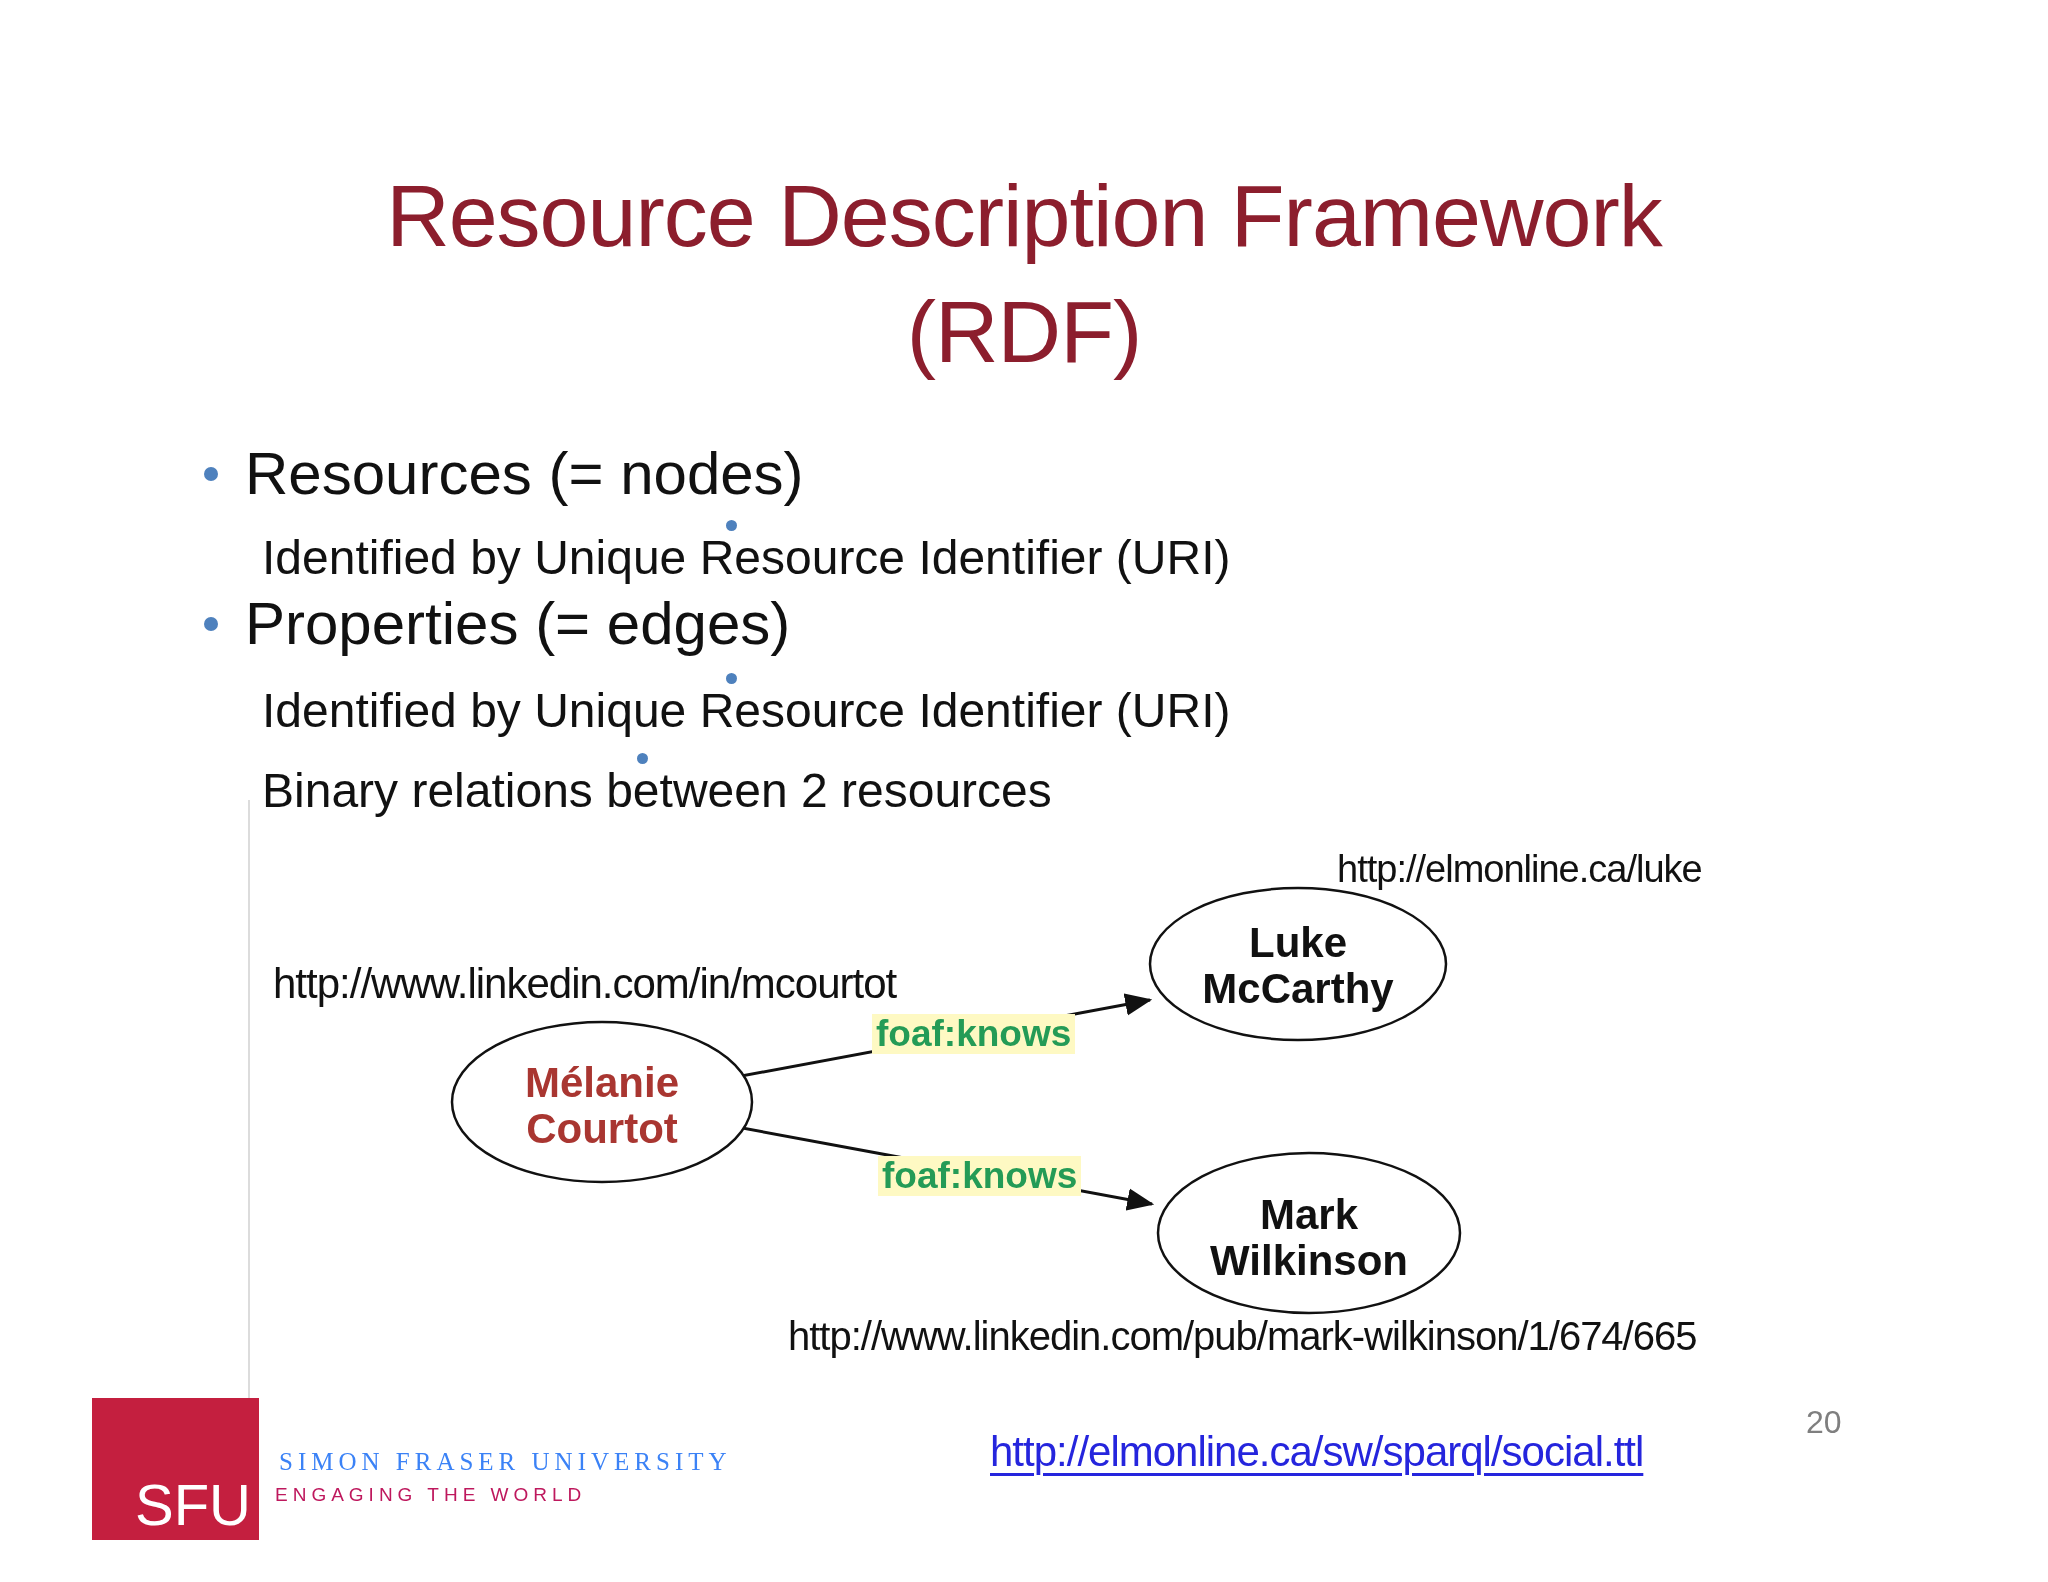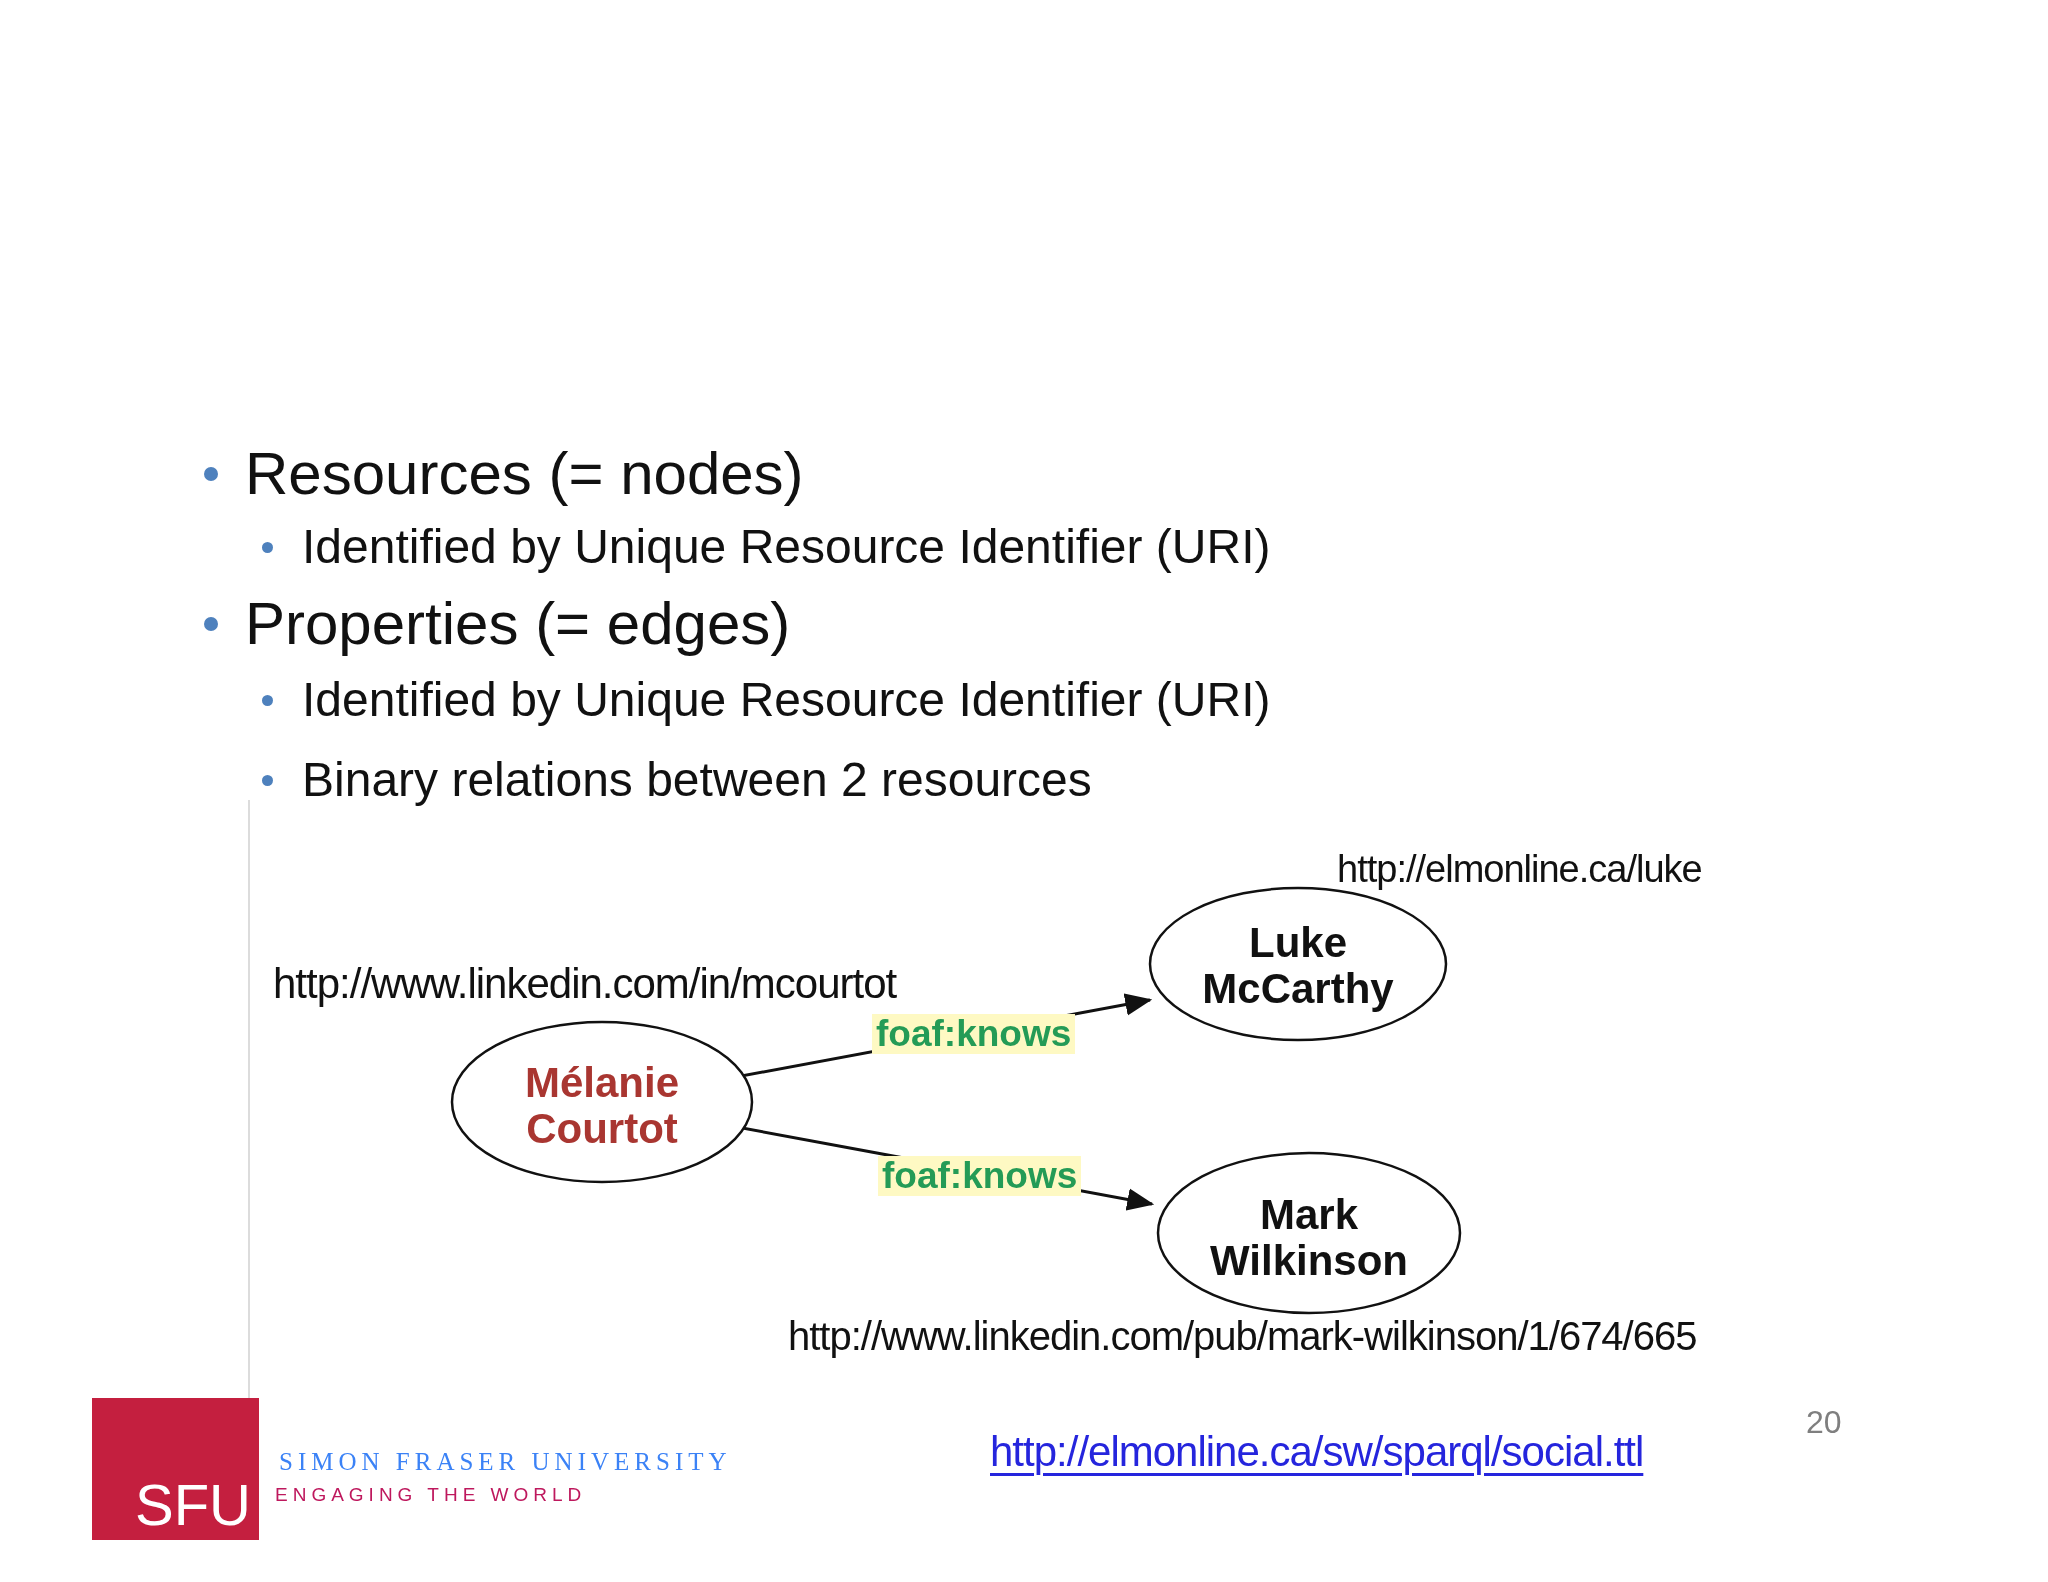--- a/index.html
+++ b/index.html
@@ -14,21 +14,21 @@
   .title{
     position:absolute;left:0;top:158px;width:2048px;
     text-align:center;
     color:#8C1E2D;
     font-size:88px;line-height:116px;font-weight:400;
     letter-spacing:-1px;
   }
   
   .bullet-row{position:absolute;display:flex;align-items:center;color:#111111;}
   .bullet-row.l1{left:204px;font-size:60px;line-height:66px;}
-  .bullet-row.l2{left:262px;font-size:48px;line-height:54px;}
+  .bullet-row.l2{left:262px;font-size:48px;line-height:54px;flex-direction:column;}
   .dot{border-radius:50%;background:#4E81BD;flex:0 0 auto;}
   .l1 .dot{width:14px;height:14px;margin-right:27px;}
   .l2 .dot{width:11px;height:11px;margin-right:29px;}
   .vrule{
     position:absolute;left:248px;top:800px;width:2px;height:598px;
     background:#DCDCDC;
   }
   
   .diagram-svg{position:absolute;left:0;top:0;width:2048px;height:1582px;}
   .uri-label{
@@ -75,20 +75,24 @@
   .sfu-tagline{
     position:absolute;left:275px;top:1484px;
     color:#be185d;font-size:19px;letter-spacing:5px;white-space:nowrap;
   }
 </style>
 </head>
 <body>
 
 <div class="slide">
 
+  <div class="title">
+    <div>Resource Description Framework</div>
+    <div>(RDF)</div>
+  </div>
 
   <div class="bullet-row l1" style="top:441px;">
     <span class="dot"></span>
     <span>Resources (= nodes)</span>
   </div>
   <div class="bullet-row l2" style="top:520px;">
     <span class="dot"></span>
     <span>Identified by Unique Resource Identifier (URI)</span>
   </div>
   <div class="bullet-row l1" style="top:591px;">

